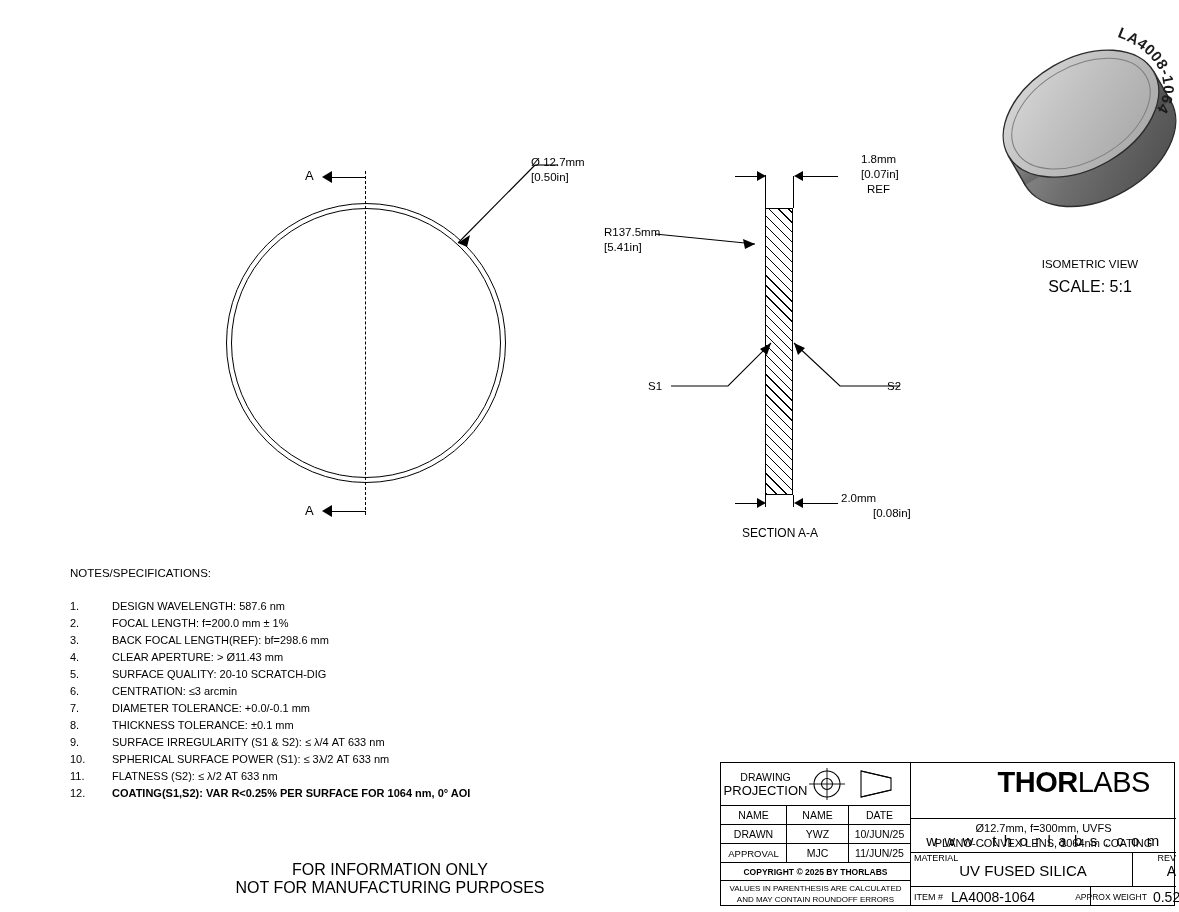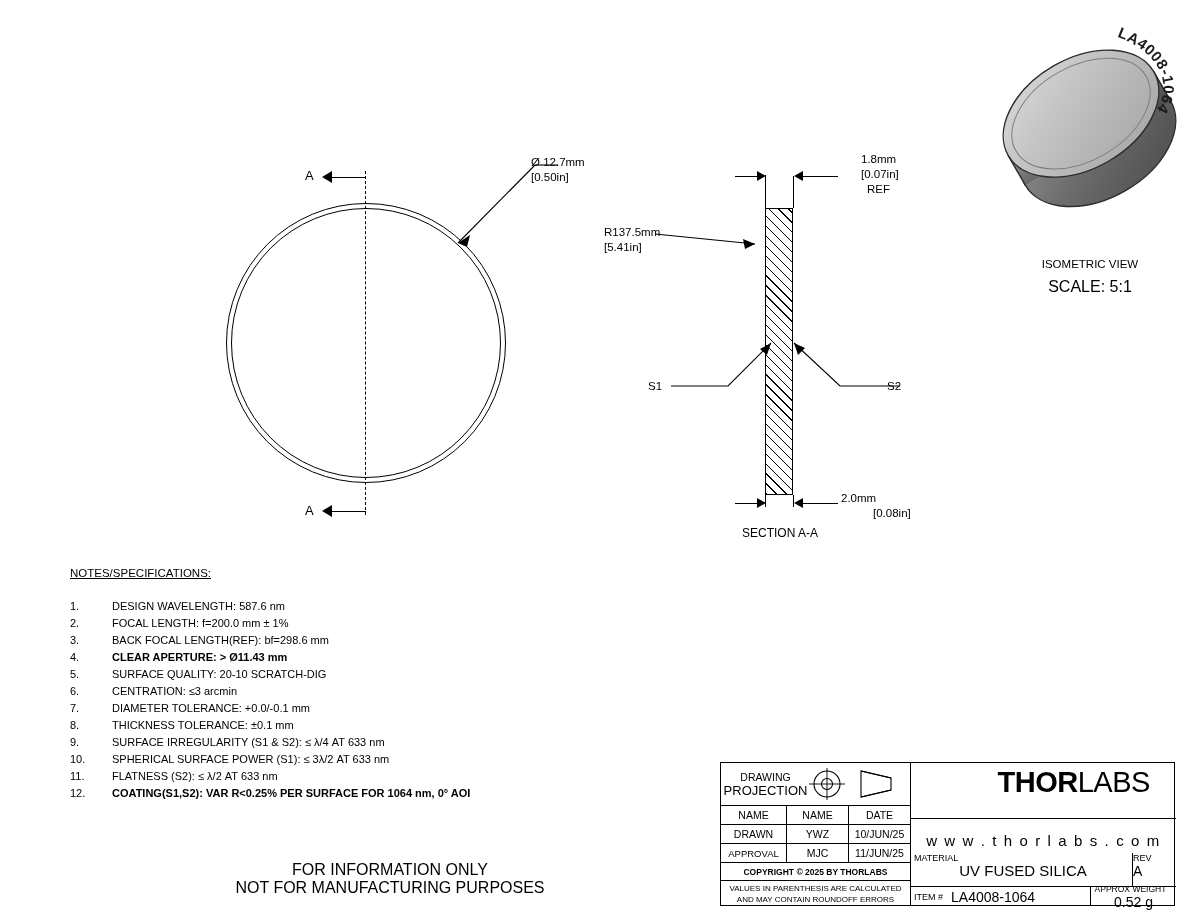--- a/index.html
+++ b/index.html
@@ -93,21 +93,21 @@
     white-space: pre;
     font-family: "Liberation Sans", sans-serif;
   }
   .thorlabs-logo .thin { font-weight: 300; }
   .thorlabs-url {
     font-size: 15px;
     letter-spacing: 1.6px;
     white-space: pre;
   }
 
-  .notes-title { font-size: 11.5px; text-decoration: underline; }
+  .notes-title { font-size: 11.5px; }
   .note-num { position: absolute; font-size: 11px; }
   .note-txt { position: absolute; font-size: 11px; white-space: pre; }
 
   .footer-txt {
     position: absolute;
     font-size: 16px;
     text-align: center;
     white-space: pre;
     line-height: 20px;
   }
@@ -219,21 +219,21 @@
   <div class="note-num" style="left:70px; top:600px;">1.</div>
   <div class="note-txt" style="left:112px; top:600px;">DESIGN WAVELENGTH: 587.6 nm</div>
 
   <div class="note-num" style="left:70px; top:617px;">2.</div>
   <div class="note-txt" style="left:112px; top:617px;">FOCAL LENGTH: f=200.0 mm ± 1%</div>
 
   <div class="note-num" style="left:70px; top:634px;">3.</div>
   <div class="note-txt" style="left:112px; top:634px;">BACK FOCAL LENGTH(REF): bf=298.6 mm</div>
 
   <div class="note-num" style="left:70px; top:651px;">4.</div>
-  <div class="note-txt" style="left:112px; top:651px;font-weight:bold;">CLEAR APERTURE: &gt; Ø11.43 mm</div>
+  <div class="note-txt" style="left:112px; top:651px;">CLEAR APERTURE: &gt; Ø11.43 mm</div>
 
   <div class="note-num" style="left:70px; top:668px;">5.</div>
   <div class="note-txt" style="left:112px; top:668px;">SURFACE QUALITY: 20-10 SCRATCH-DIG</div>
 
   <div class="note-num" style="left:70px; top:685px;">6.</div>
   <div class="note-txt" style="left:112px; top:685px;">CENTRATION: ≤3 arcmin</div>
 
   <div class="note-num" style="left:70px; top:702px;">7.</div>
   <div class="note-txt" style="left:112px; top:702px;">DIAMETER TOLERANCE: +0.0/-0.1 mm</div>
 
@@ -292,33 +292,37 @@
       <span style="font-size:8px;">AND MAY CONTAIN ROUNDOFF ERRORS</span>
     </div>
 
     <div class="tb-cell bdr-b" style="left:190px; top:0; width:265px; height:56px; flex-direction:column;">
       <div class="thorlabs-logo">
         <span>THOR</span><span class="thin">LABS</span>
       </div>
       <div class="thorlabs-url">w w w . t h o r l a b s . c o m</div>
     </div>
 
+    <div class="tb-cell bdr-b" style="left:190px; top:56px; width:265px; height:34px; flex-direction:column; line-height:15px;">
+      <span style="font-size:11px;">Ø12.7mm, f=300mm, UVFS</span>
+      <span style="font-size:11px;">PLANO-CONVEX LENS, 1064nm COATING</span>
+    </div>
 
     <div class="tb-cell bdr-b bdr-r" style="left:190px; top:90px; width:222px; height:34px; flex-direction:column; align-items:flex-start; justify-content:flex-start; padding-left:3px;">
       <span style="font-size:9px;">MATERIAL</span>
       <span style="font-size:15px; align-self:center; margin-top:-1px;">UV FUSED SILICA</span>
     </div>
-    <div class="tb-cell bdr-b" style="left:412px; top:90px; width:43px; height:34px; flex-direction:column; align-items:flex-start; justify-content:flex-start;">
+    <div class="tb-cell bdr-b" style="left:412px; top:90px; width:43px; height:34px; flex-direction:column; align-items:flex-end; justify-content:flex-start;">
       <span style="font-size:9px;">REV</span>
       <span style="font-size:14px;">A</span>
     </div>
 
     <div class="tb-cell bdr-r" style="left:190px; top:124px; width:180px; height:19px; flex-direction:row; align-items:center; justify-content:flex-start; padding-left:3px;">
       <span style="font-size:9px; margin-right:8px;">ITEM #</span>
       <span style="font-size:14px;">LA4008-1064</span>
     </div>
-    <div class="tb-cell" style="left:370px; top:124px; width:85px; height:19px; flex-direction:column; align-items:center; justify-content:center;">
+    <div class="tb-cell" style="left:370px; top:124px; width:85px; height:19px; flex-direction:row; align-items:center; justify-content:center;">
       <span style="font-size:8.5px; margin-right:6px;">APPROX WEIGHT</span>
       <span style="font-size:14px;">0.52 g</span>
     </div>
   </div>
 
 </div>
 
 </body></html>

